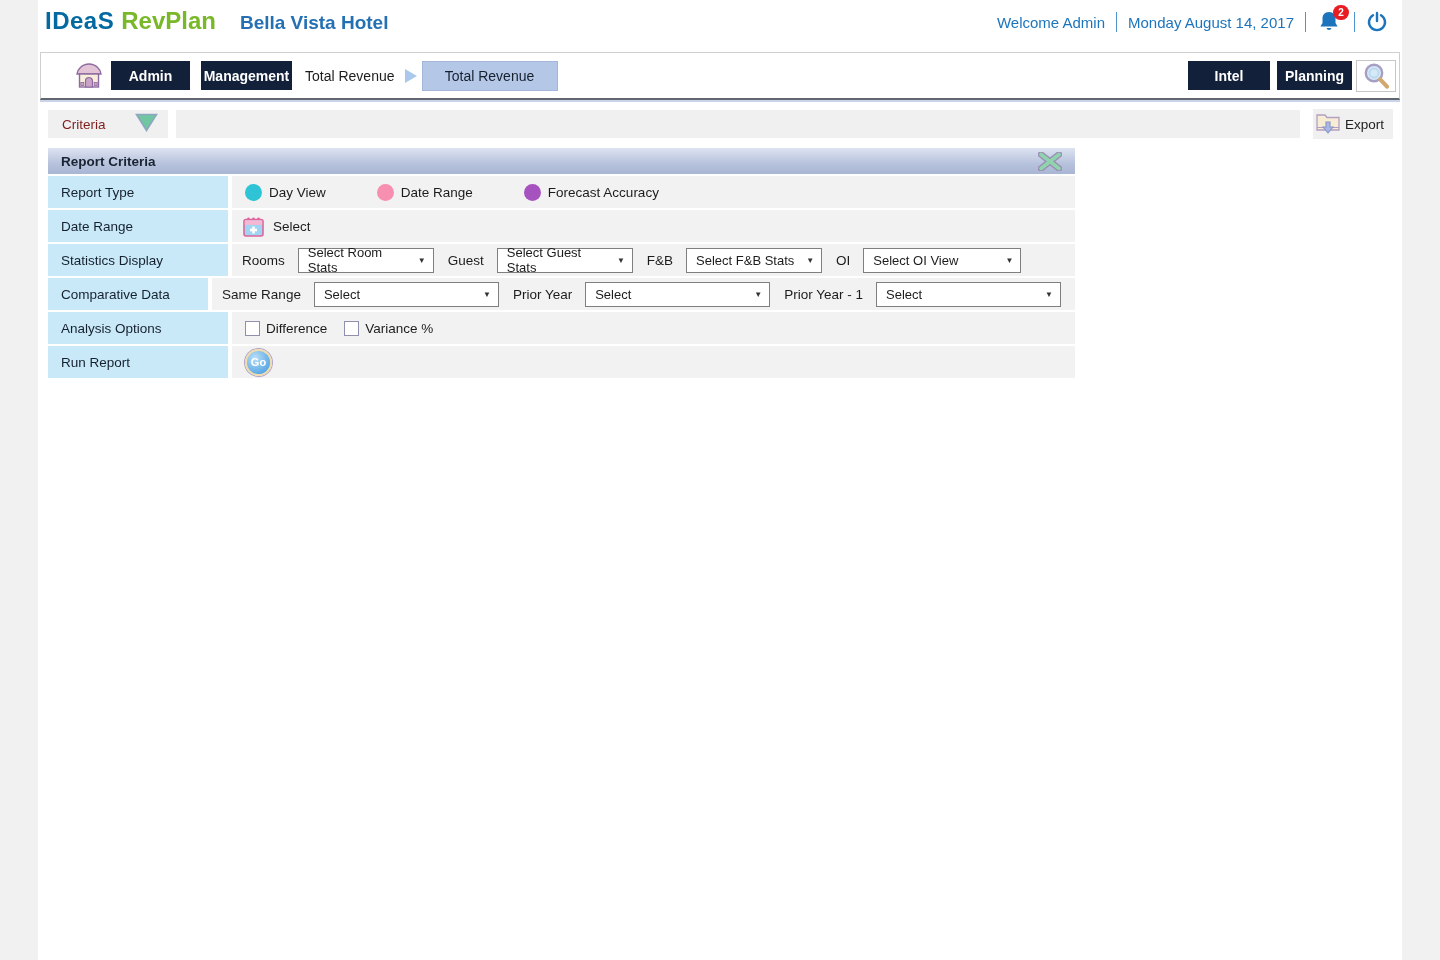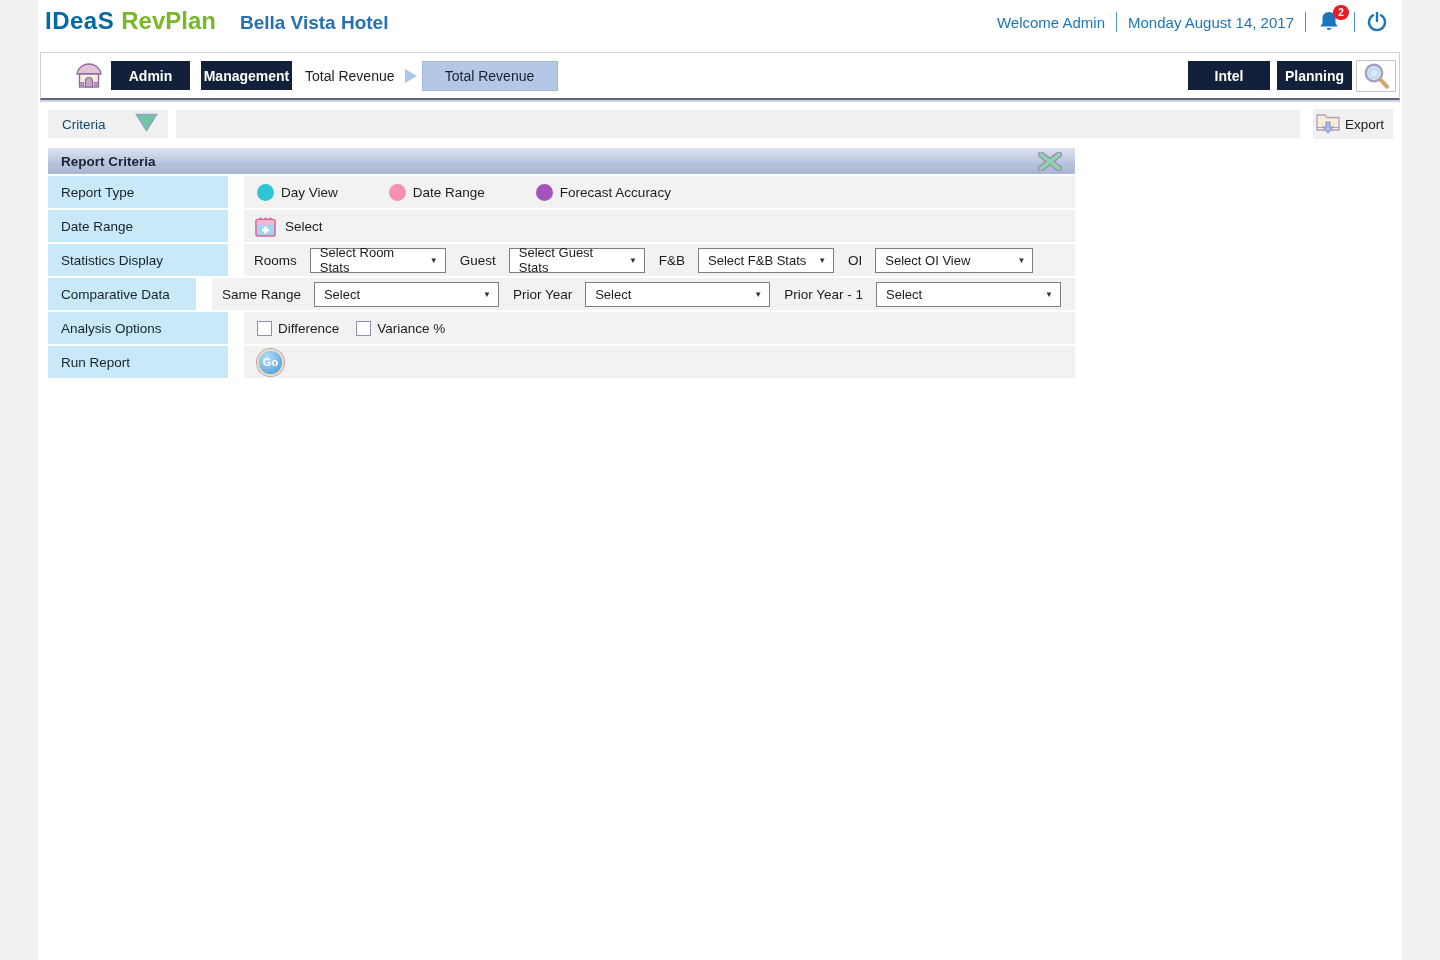--- a/index.html
+++ b/index.html
@@ -34,33 +34,33 @@
   .active-tab { margin-left:4px; width:136px; height:30px; background:#b4c7e7; border:1px solid #a4b7da;
                 display:flex; align-items:center; justify-content:center; font-size:14px; color:#16212e; cursor:pointer; }
   .btn-intel { margin-left:auto; width:82px; }
   .btn-planning { margin-left:7px; width:75px; }
   .search-btn { margin:0 3px 0 4px; width:40px; height:32px; border:1px solid #c6c6c6; display:flex; align-items:center; justify-content:center; cursor:pointer; background:#fff; }
 
   
   .criteria-row { position:relative; height:28px; margin-top:10px; }
   .criteria-btn { position:absolute; left:10px; top:0; width:120px; height:28px; background:#f0f0f0;
                   display:flex; align-items:center; justify-content:space-between; padding:0 10px 0 14px;
-                  font-size:13.5px; color:#0c4a6e; cursor:pointer; }
+                  font-size:13.5px; color:#7f1d1d; cursor:pointer; }
   .criteria-track { position:absolute; left:138px; top:0; width:1124px; height:28px; background:#f0f0f0; }
   .export-btn { position:absolute; left:1275px; top:-1px; width:80px; height:30px; background:#f0f0f0;
                 display:flex; align-items:center; gap:3px; padding-left:2px; font-size:13.5px; color:#222; cursor:pointer; }
 
   
   .panel { margin:10px 0 0 10px; width:1027px; }
   .panel-header { height:26px; background:linear-gradient(#dde3f1, #b7c2dc 60%, #a9b6d4);
                   display:flex; align-items:center; justify-content:space-between; padding:0 13px; }
   .panel-title { font-size:13.5px; font-weight:700; color:#1a2433; }
   .close-x { cursor:pointer; display:flex; align-items:center; }
   .rows { margin-top:2px; }
-  .prow { display:flex; gap:16px; height:32px; margin-bottom:2px; }
+  .prow { display:flex; gap:4px; height:32px; margin-bottom:2px; }
   .plabel { width:180px; background:#c9e9f9; font-size:13.5px; color:#16212e; display:flex; align-items:center; padding-left:13px; }
   .pcontent { flex:1; background:#f2f2f2; display:flex; align-items:center; padding-left:10px; font-size:13.5px; color:#1c1c1c; }
 
   .radio-item { display:flex; align-items:center; margin-right:51px; cursor:pointer; }
   .radio-dot { width:17px; height:17px; border-radius:50%; margin-right:7px; }
   .cal-select { display:flex; align-items:center; cursor:pointer; }
   .cal-select span { margin-left:8px; }
 
   .fld-label { margin-right:13px; white-space:nowrap; }
   .sel { height:25px; background:#fff; border:1px solid #7f7f7f; display:flex; align-items:center;

